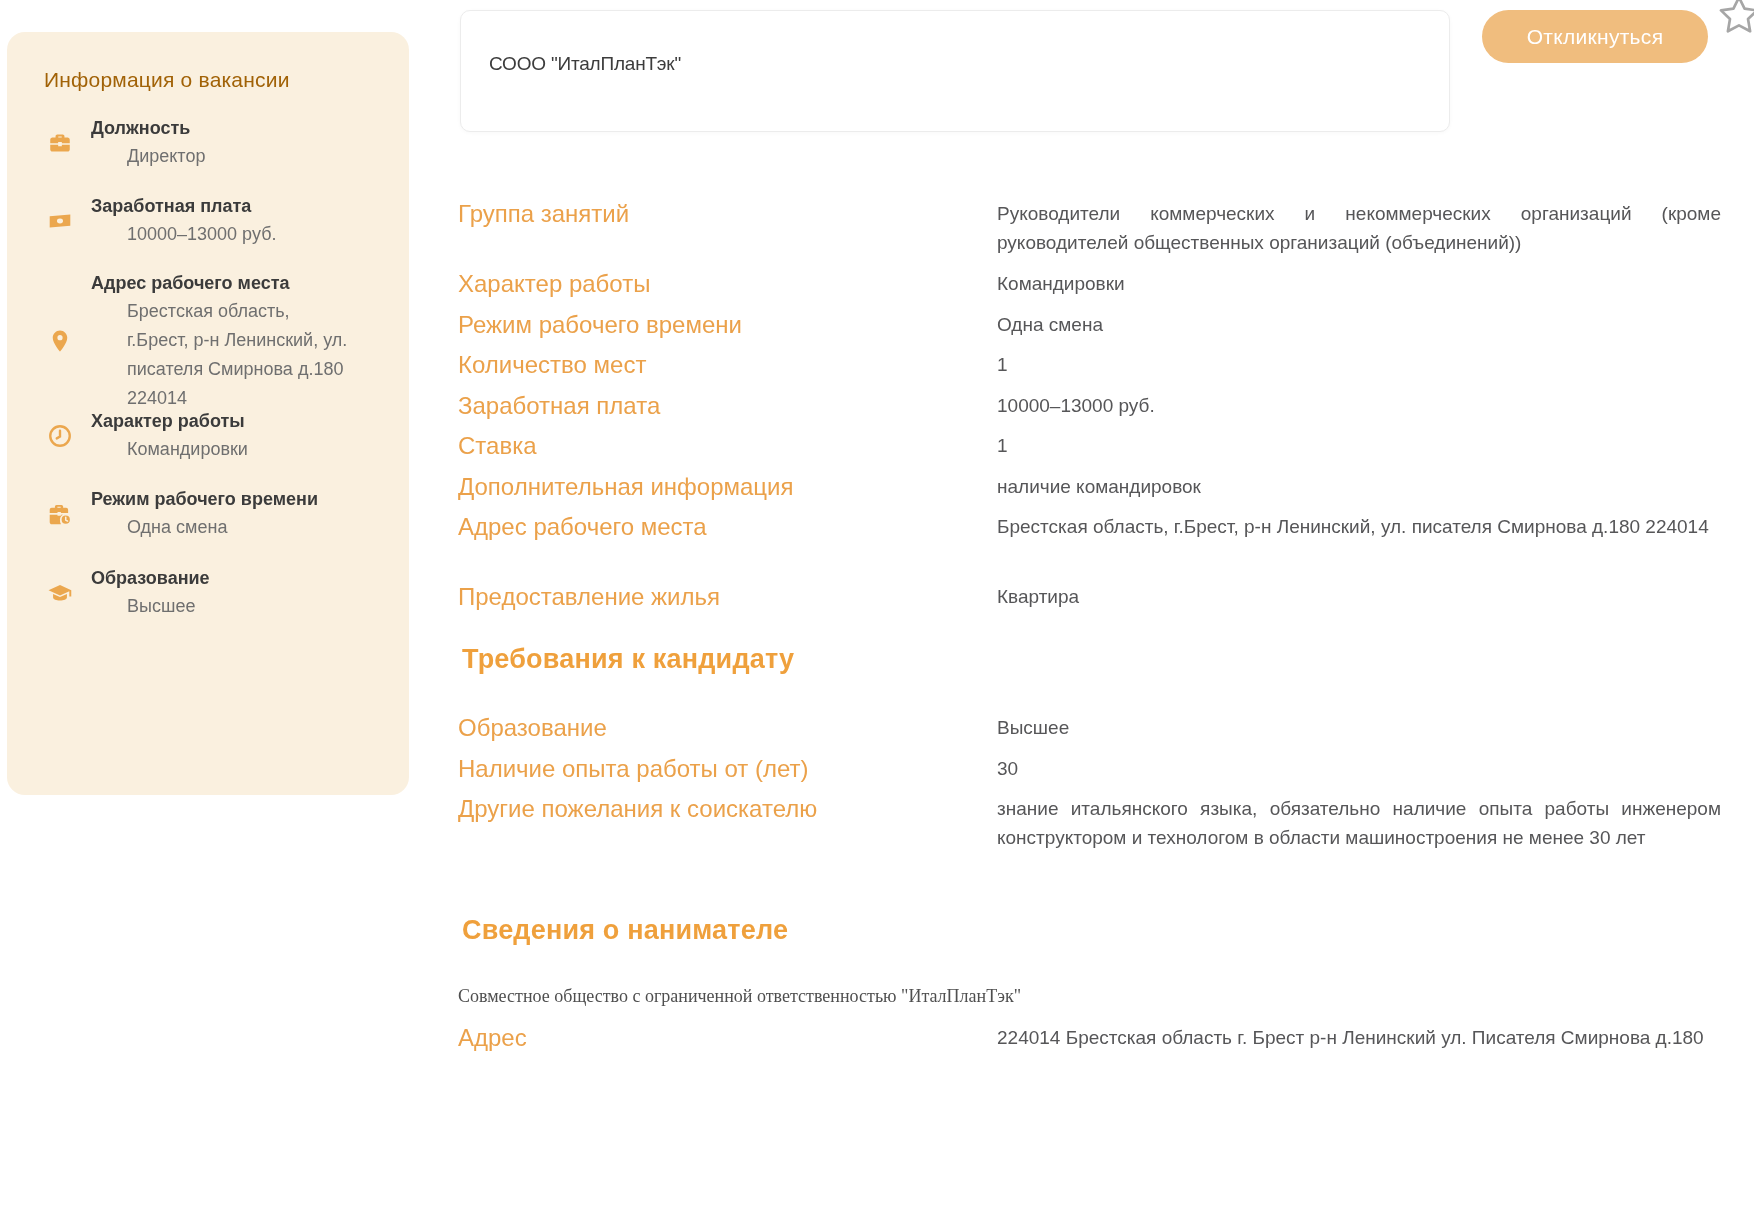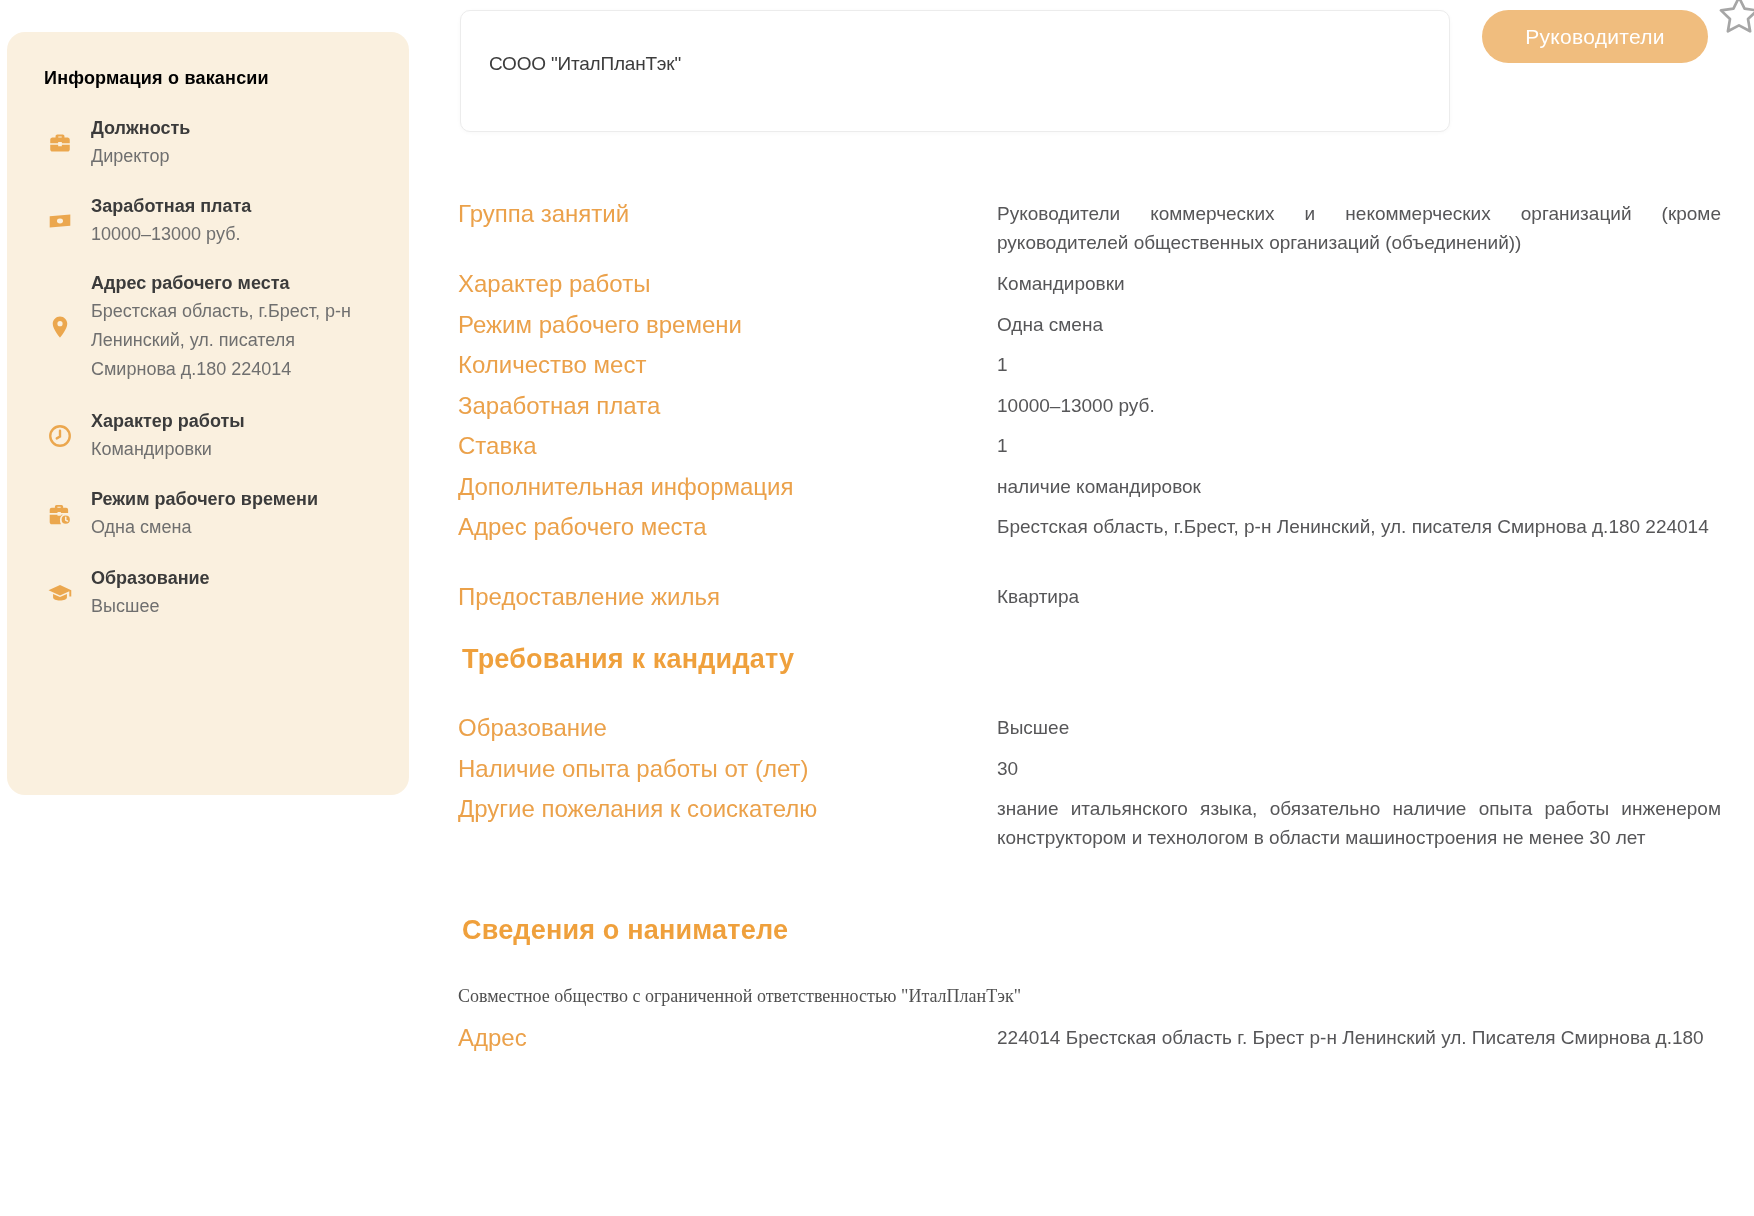--- a/index.html
+++ b/index.html
@@ -2,26 +2,26 @@
 <html><head>
 <meta charset="utf-8">
 <style>
   html,body{margin:0;padding:0;background:#ffffff;}
   body{font-family:"Liberation Sans","DejaVu Sans",sans-serif;color:#4f4f4f;}
   .page{position:relative;width:1754px;height:1216px;background:#fff;overflow:hidden;}
 
   
   .side-panel{position:absolute;left:7px;top:32px;width:402px;height:763px;
     background:#faf0df;border-radius:18px;}
-  .side-title{position:absolute;left:37px;top:36px;font-size:18px;font-weight:700;color:#000000;letter-spacing:.2px;}
+  .side-title{position:absolute;left:37px;top:36px;font-size:21px;font-weight:400;color:#a16207;letter-spacing:.2px;}
   .side-item{position:absolute;left:40px;width:340px;display:flex;align-items:center;gap:18px;}
   .side-item .ic{flex:0 0 26px;height:26px;display:flex;align-items:center;justify-content:center;}
   .side-item .txt{width:262px;}
   .side-label{font-size:18px;line-height:28px;font-weight:700;color:#3b3b3b;}
-  .side-value{font-size:18px;line-height:29px;color:#6f6f6f;}
+  .side-value{font-size:18px;line-height:29px;color:#6f6f6f;margin-left:36px;}
 
   
   .company-card{position:absolute;left:460px;top:10px;width:988px;height:120px;background:#fff;
     border:1px solid #ececec;border-radius:10px;box-shadow:0 1px 4px rgba(0,0,0,.03);}
   .company-name{position:absolute;left:28px;top:42px;font-size:19px;color:#3c3c3c;letter-spacing:-0.2px;}
   .apply-btn{position:absolute;left:1482px;top:10px;width:226px;height:53px;border:none;cursor:pointer;
     background:#f0bd7e;border-radius:27px;color:#ffffff;font-size:21px;font-family:inherit;letter-spacing:.3px;}
   .fav-star{position:absolute;left:1716px;top:-8px;width:46px;height:46px;}
 
   
@@ -123,21 +123,21 @@
         <div class="side-value">Высшее</div>
       </span>
     </div>
 
   </aside>
 
   <div class="company-card">
     <div class="company-name">СООО "ИталПланТэк"</div>
   </div>
 
-  <button class="apply-btn">Руководители</button>
+  <button class="apply-btn">Откликнуться</button>
 
   <span class="fav-star">
     <svg width="46" height="46" viewBox="0 0 24 24" fill="#ffffff" stroke="#a6a6a6" stroke-width="1.4" stroke-linejoin="round">
       <path d="M12 2.8l2.9 5.9 6.5.9-4.7 4.5 1.1 6.4L12 17.4l-5.8 3.1 1.1-6.4L2.6 9.6l6.5-.9z"></path>
     </svg>
   </span>
 
   <div class="row" style="top:199px;">
     <div class="row-label">Группа занятий</div>
     <div class="row-value">Руководители коммерческих и некоммерческих организаций (кроме руководителей общественных организаций (объединений))</div>

